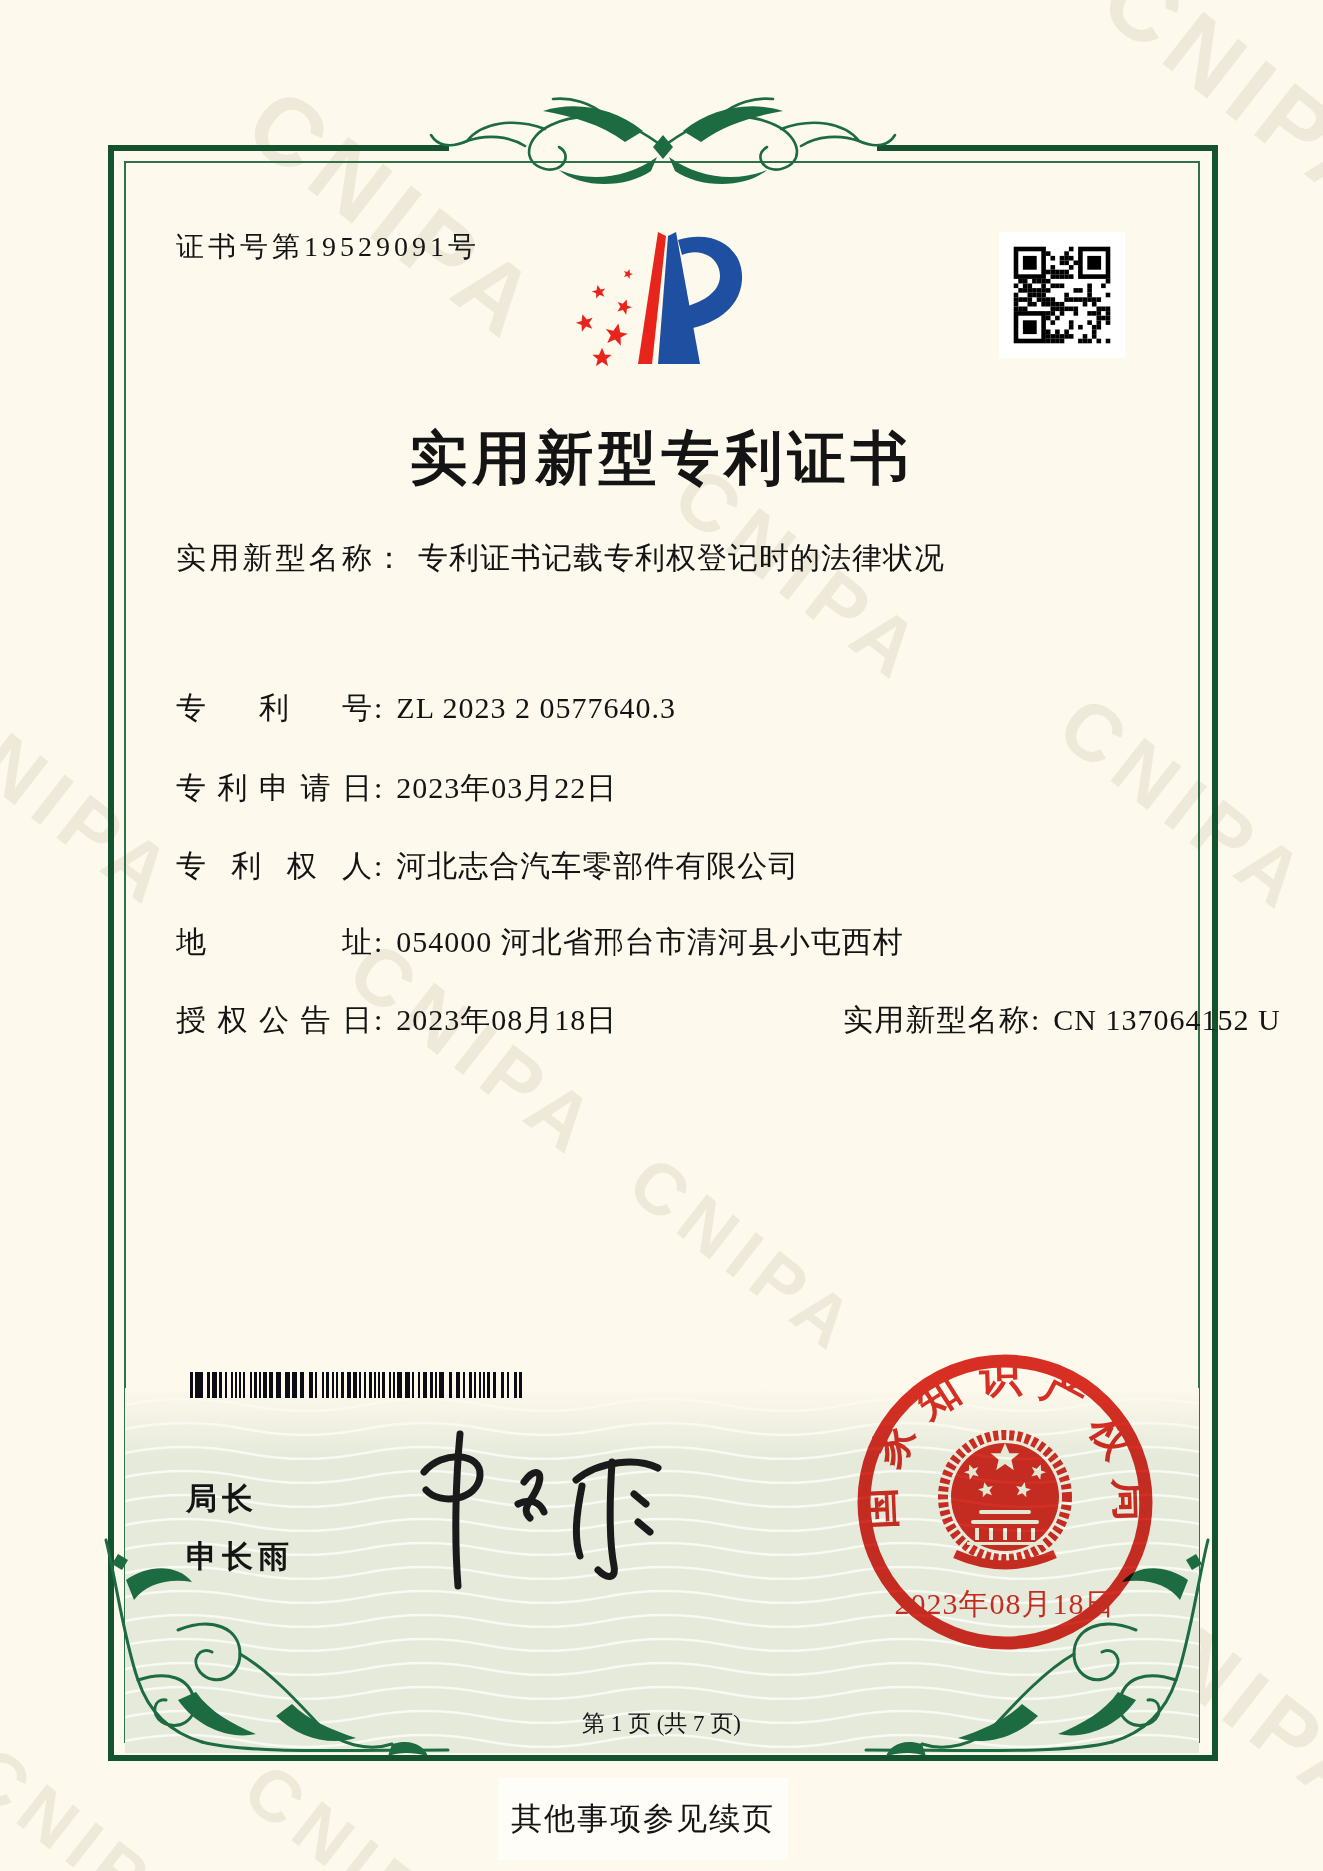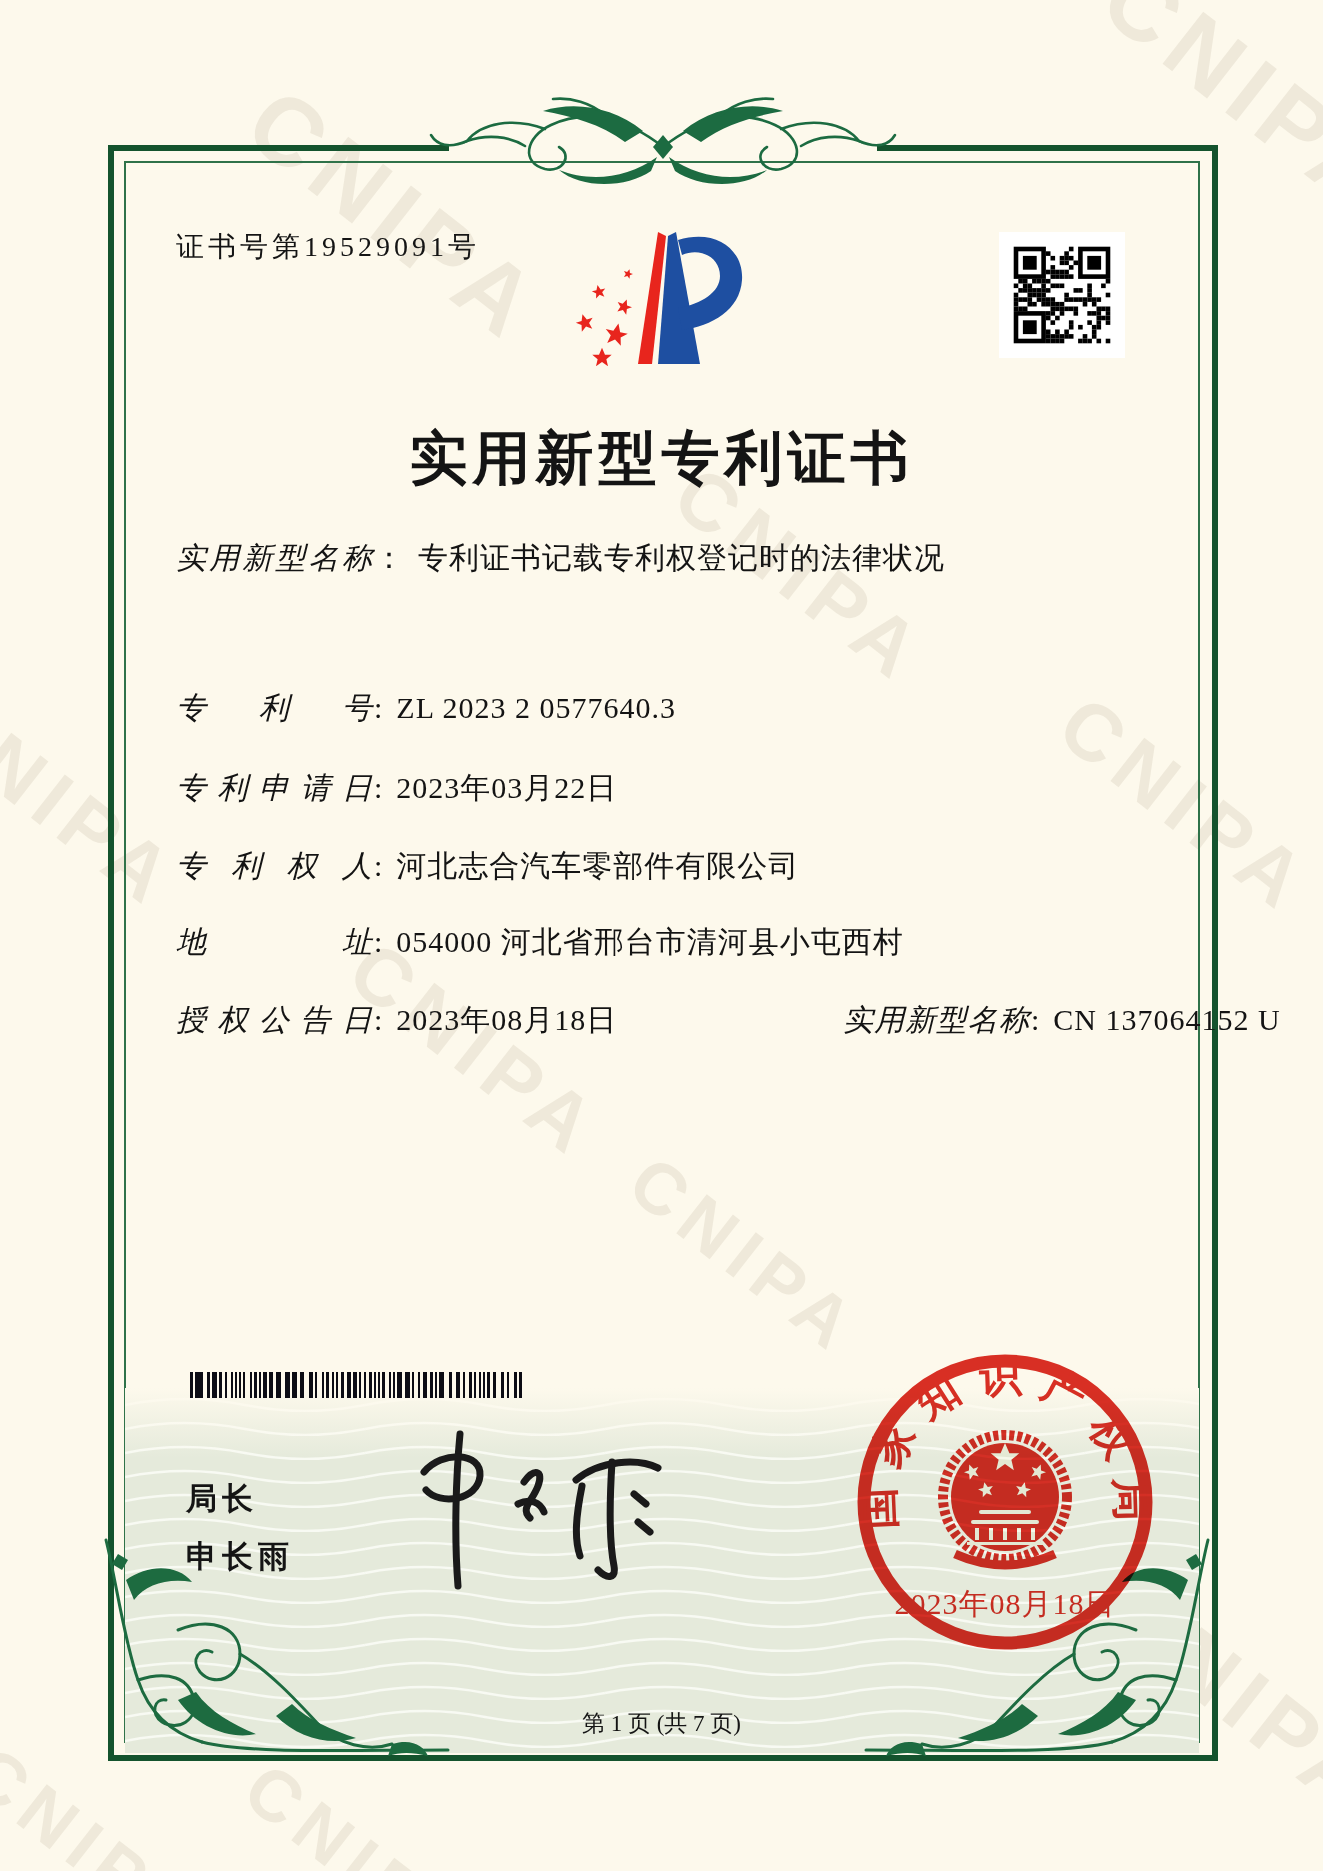--- a/index.html
+++ b/index.html
@@ -17,21 +17,21 @@
   
   .waves{position:absolute;left:125px;top:1388px;width:1074px;height:365px;z-index:1;}
   .waves-fade{position:absolute;left:125px;top:1388px;width:1074px;height:70px;z-index:1;
       background:linear-gradient(#fdf9ec, rgba(253,249,236,0));}
   .cert-no{position:absolute;left:176px;top:228px;font-size:28px;letter-spacing:4px;z-index:2;}
   .logo{position:absolute;left:574px;top:194px;width:172px;height:172px;z-index:2;}
   .qr{position:absolute;left:999px;top:232px;width:126px;height:126px;background:#fff;z-index:2;}
   .title{position:absolute;left:0;top:420px;width:100%;text-align:center;font-size:58px;
       font-weight:700;letter-spacing:5px;z-index:2;}
   .row{position:absolute;left:176px;font-size:30px;z-index:2;white-space:nowrap;}
-  .lbl{display:inline-block;width:196px;text-align:justify;text-align-last:justify;font-style:italic;}
+  .lbl{display:inline-block;width:196px;text-align:justify;text-align-last:justify;}
   .colon{display:inline-block;margin:0 14px 0 2px;}
   .row .val{letter-spacing:1px;}
   .row2{position:absolute;left:667px;top:0;white-space:nowrap;}
   .row2 .lbl{width:186px;}
   .paras{position:absolute;left:150px;top:1072px;width:1044px;font-size:26px;line-height:56px;
       text-align:justify;z-index:2;}
   .paras p{margin:0 0 6px 0;text-indent:2em;}
   .barcode{position:absolute;left:190px;top:1372px;height:26px;z-index:2;font-size:0;}
   .barcode i{display:inline-block;height:26px;background:#0c0c14;}
   .barcode b{display:inline-block;height:26px;background:transparent;}
@@ -358,14 +358,17 @@
         <rect x="176" y="176" width="4" height="12"></rect>
         <rect x="112" y="190" width="76" height="3"></rect>
       </g>
       <path d="M100,202 Q150,224 200,202" fill="none" stroke="#d8251a" stroke-width="9"></path>
     </g>
     <text x="150" y="262" text-anchor="middle" font-size="30" fill="#d8251a" letter-spacing="1" font-family="Liberation Serif, DejaVu Serif, serif">2023年08月18日</text>
   </svg>
 
   <div class="page-info">第 1 页 (共 7 页)</div>
 
+  <div class="cont-box">
+    <span>其他事项参见续页</span>
+  </div>
 
 </div>
 
 </body></html>

